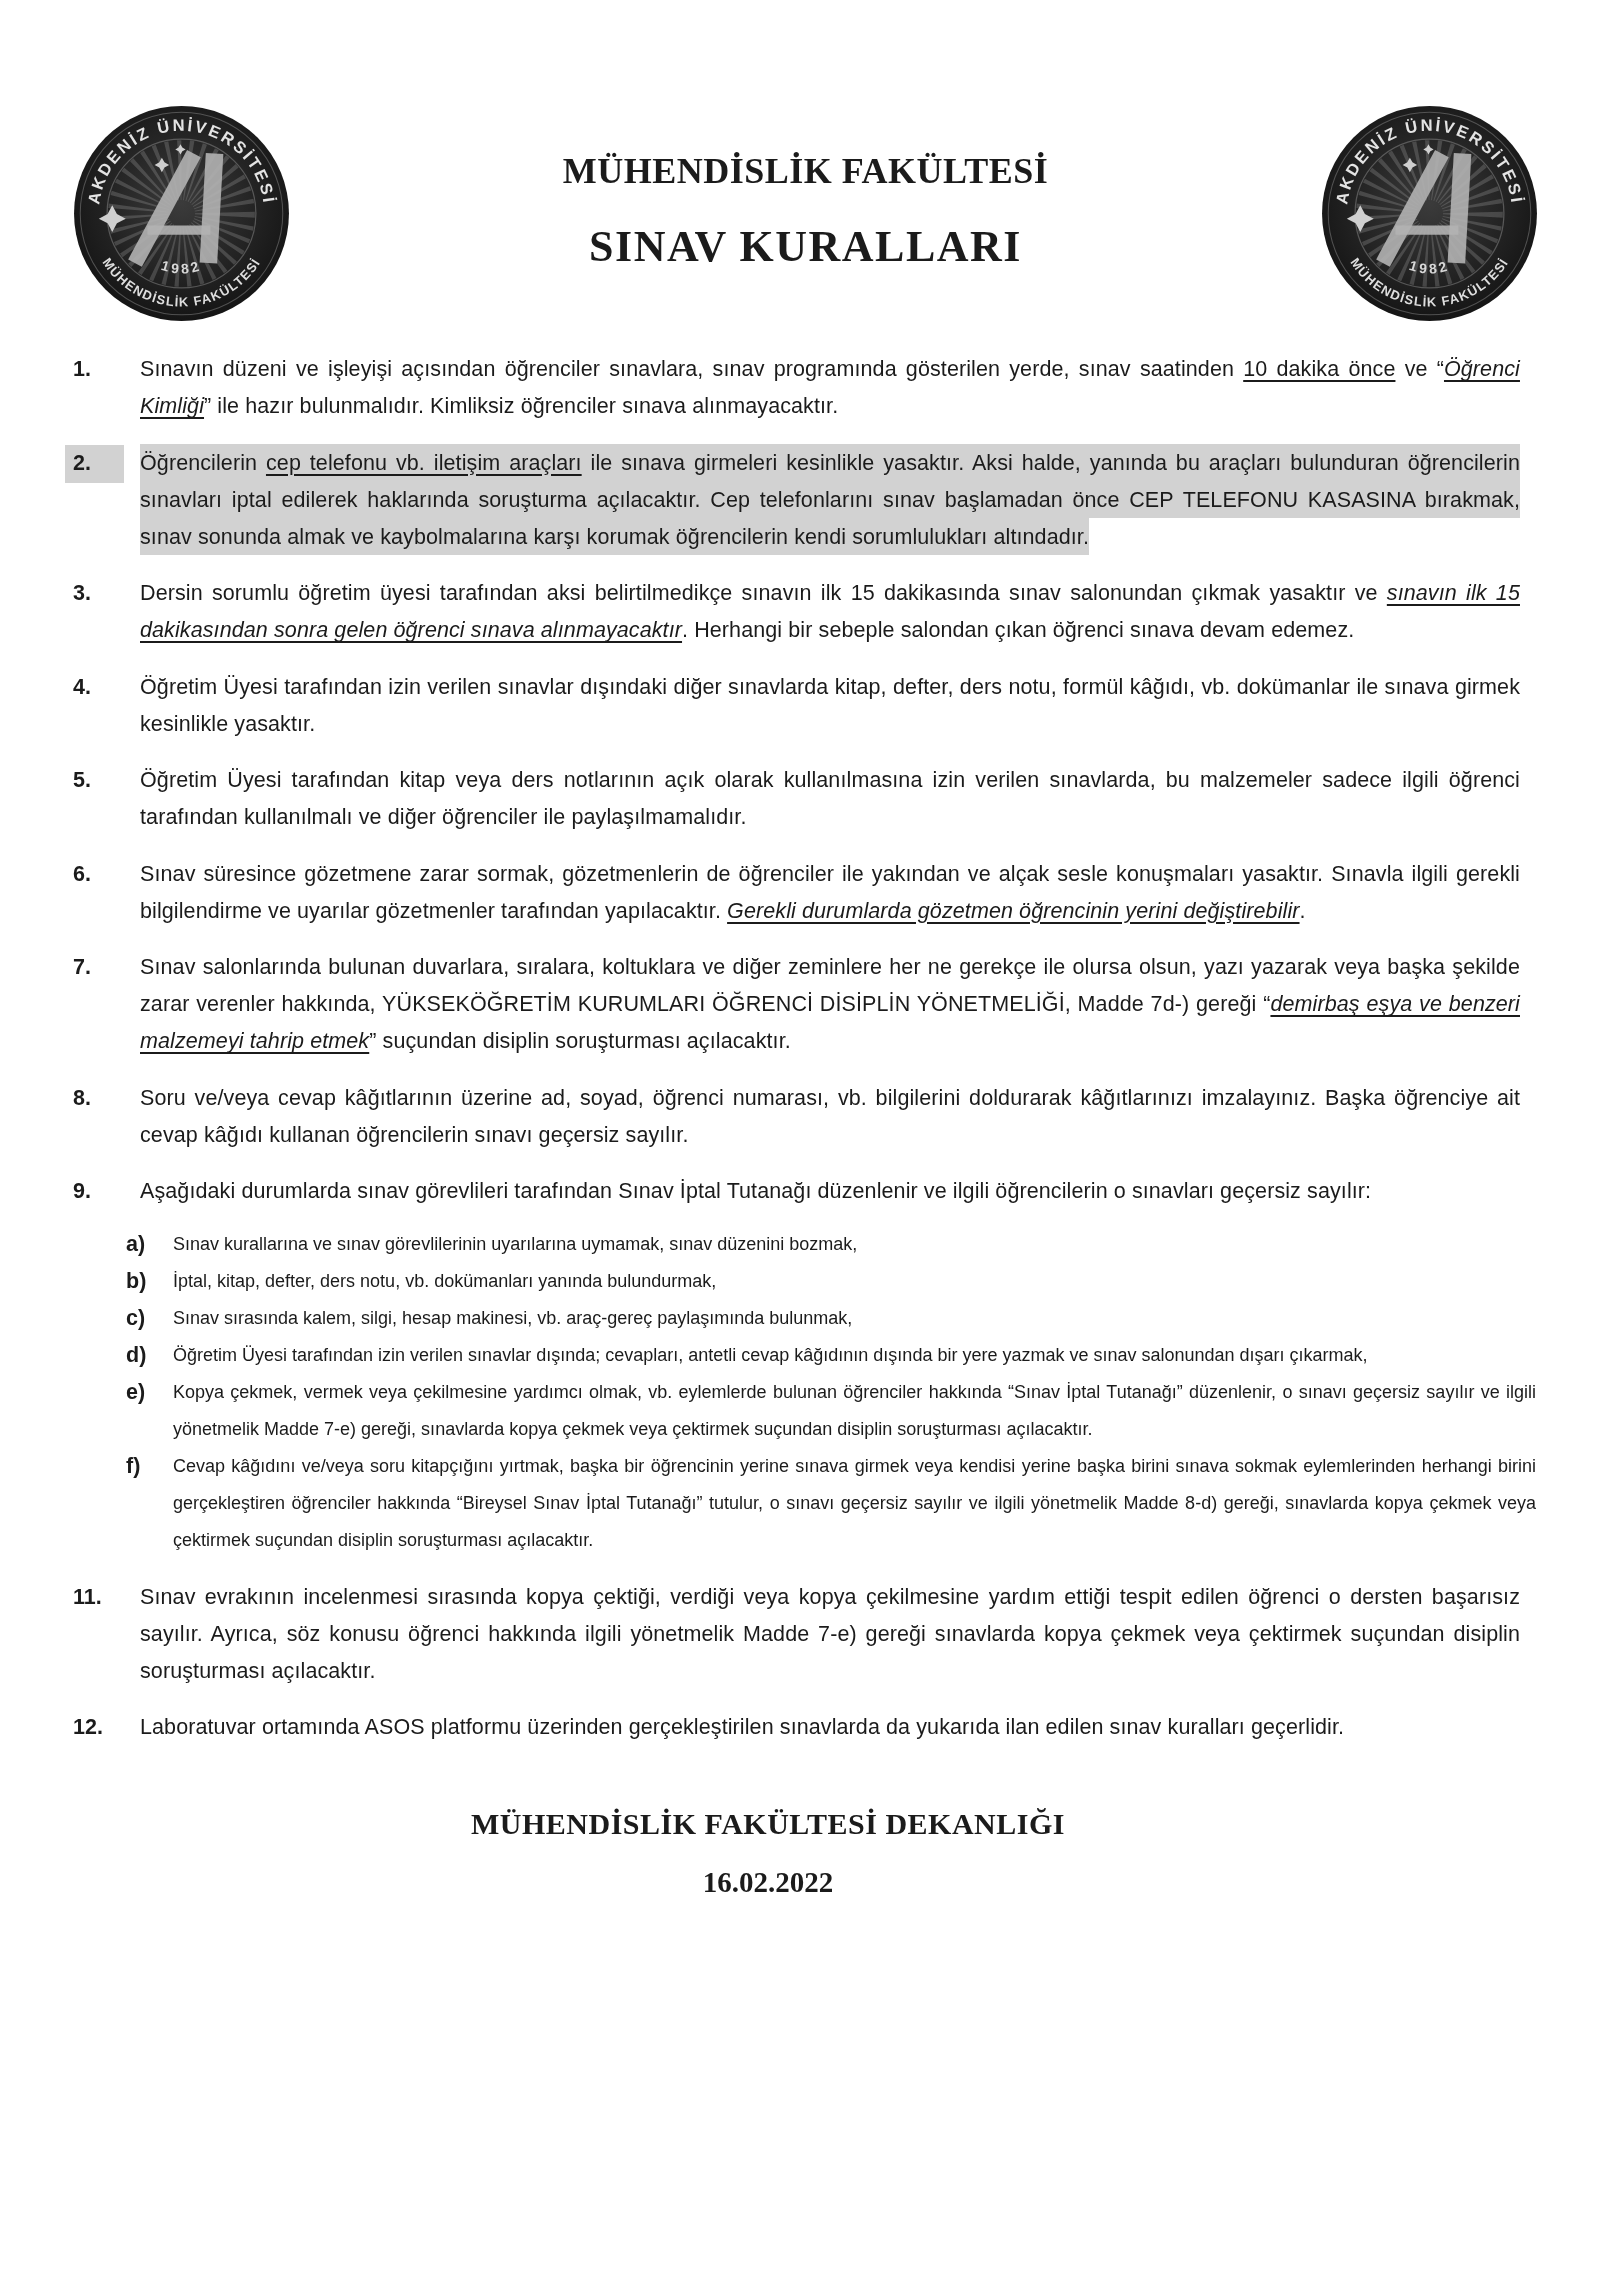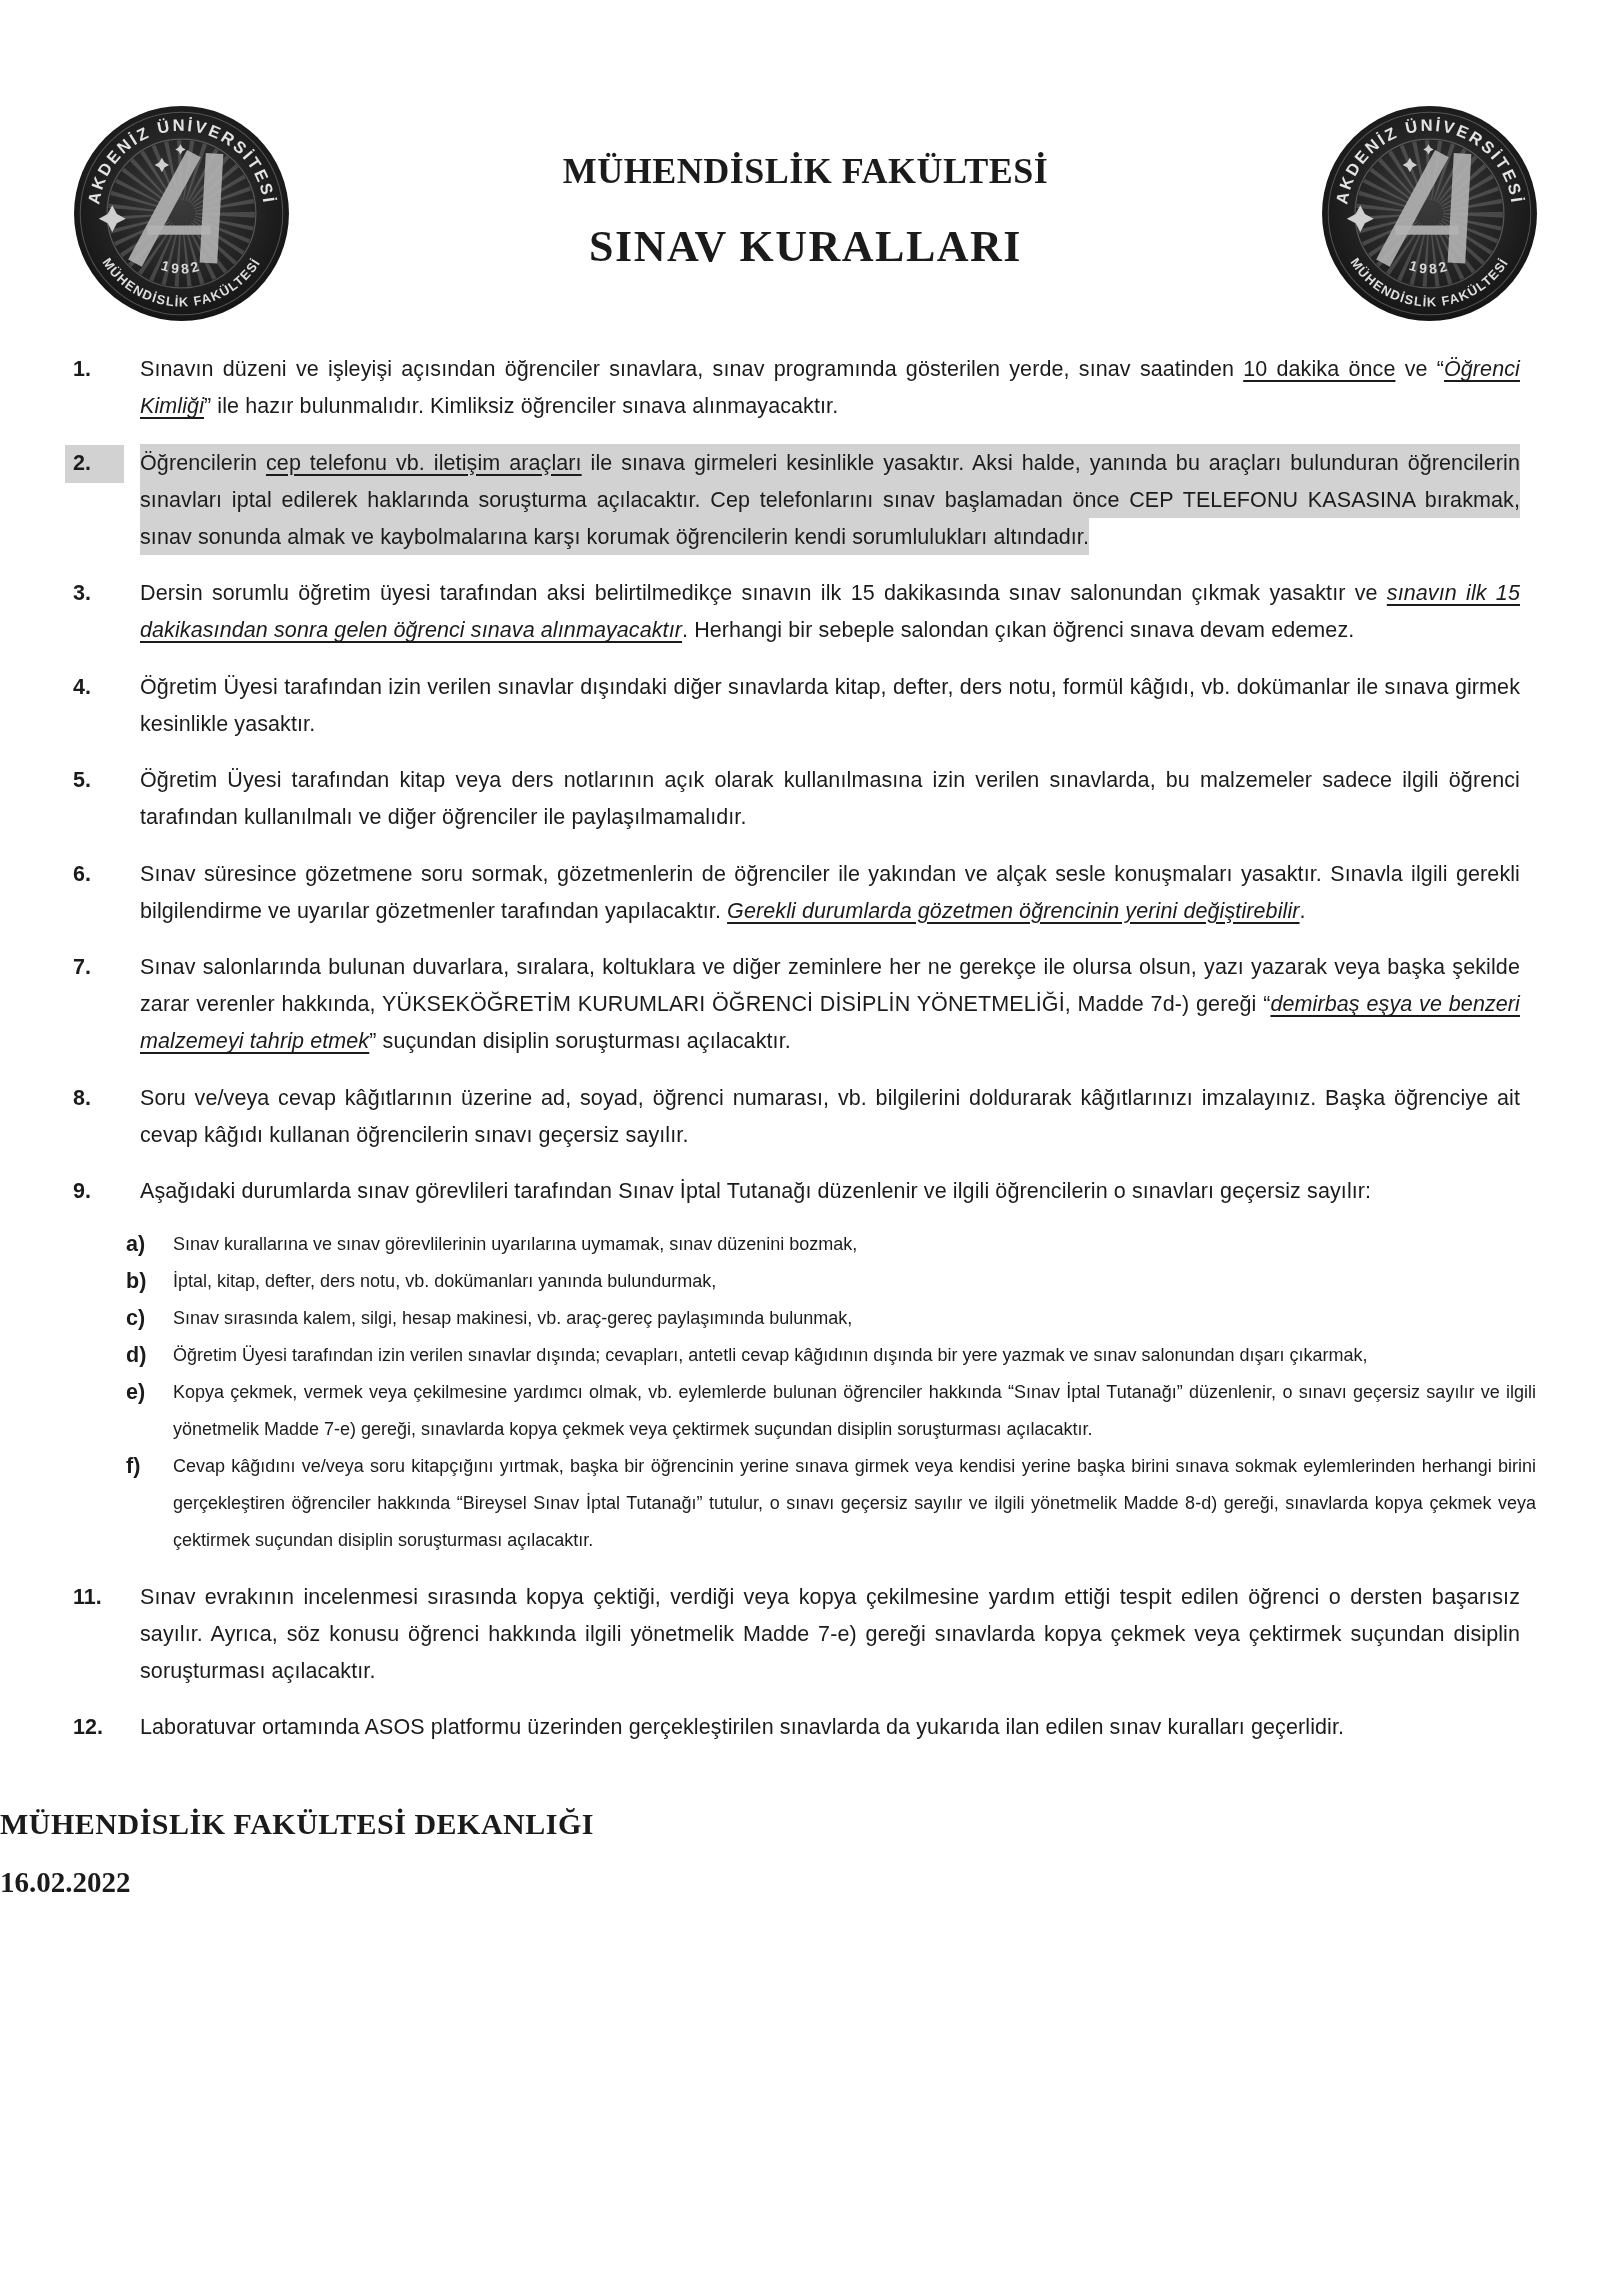--- a/index.html
+++ b/index.html
@@ -57,21 +57,21 @@
   
   .sub { list-style: none; margin: 0; padding: 0; }
   .sub-item { position: relative; padding-left: 49px; }
   .sub-letter {
     position: absolute; left: 2px; top: 0;
     font-weight: 700; font-size: 21.5px; line-height: 37px;
   }
   .sub-text { display: block; font-size: 18px; line-height: 37px; text-align: justify; }
 
   
-  .footer { padding: 41px 70px 0 0; text-align: left; }
+  .footer { padding: 41px 70px 0 0; text-align: center; }
   .sig {
     font-family: "Liberation Serif", serif; font-weight: 700;
     font-size: 30px; letter-spacing: 0.5px; margin-bottom: 15.6px;
   }
   .date {
     font-family: "Liberation Serif", serif; font-weight: 700;
     font-size: 29px;
     margin-top: 25px;
   }
 </style>
@@ -165,21 +165,21 @@
       <li class="rule">
         <span class="rule-number">4.</span>
         <p class="rule-text"><span>Öğretim Üyesi tarafından izin verilen sınavlar dışındaki diğer sınavlarda kitap, defter, ders notu, formül kâğıdı, vb. dokümanlar ile sınava girmek kesinlikle yasaktır.</span></p>
       </li>
       <li class="rule">
         <span class="rule-number">5.</span>
         <p class="rule-text"><span>Öğretim Üyesi tarafından kitap veya ders notlarının açık olarak kullanılmasına izin verilen sınavlarda, bu malzemeler sadece ilgili öğrenci tarafından kullanılmalı ve diğer öğrenciler ile paylaşılmamalıdır.</span></p>
       </li>
       <li class="rule">
         <span class="rule-number">6.</span>
-        <p class="rule-text"><span>Sınav süresince gözetmene soru sormak, gözetmenlerin de öğrenciler ile yakından ve alçak sesle konuşmaları yasaktır. Sınavla ilgili gerekli bilgilendirme ve uyarılar gözetmenler tarafından yapılacaktır. </span><span class="seg-iu">Gerekli durumlarda gözetmen öğrencinin yerini değiştirebilir</span><span>.</span></p>
+        <p class="rule-text"><span>Sınav süresince gözetmene zarar sormak, gözetmenlerin de öğrenciler ile yakından ve alçak sesle konuşmaları yasaktır. Sınavla ilgili gerekli bilgilendirme ve uyarılar gözetmenler tarafından yapılacaktır. </span><span class="seg-iu">Gerekli durumlarda gözetmen öğrencinin yerini değiştirebilir</span><span>.</span></p>
       </li>
       <li class="rule">
         <span class="rule-number">7.</span>
         <p class="rule-text"><span>Sınav salonlarında bulunan duvarlara, sıralara, koltuklara ve diğer zeminlere her ne gerekçe ile olursa olsun, yazı yazarak veya başka şekilde zarar verenler hakkında, YÜKSEKÖĞRETİM KURUMLARI ÖĞRENCİ DİSİPLİN YÖNETMELİĞİ, Madde 7d-) gereği “</span><span class="seg-iu">demirbaş eşya ve benzeri malzemeyi tahrip etmek</span><span>” suçundan disiplin soruşturması açılacaktır.</span></p>
       </li>
       <li class="rule">
         <span class="rule-number">8.</span>
         <p class="rule-text"><span>Soru ve/veya cevap kâğıtlarının üzerine ad, soyad, öğrenci numarası, vb. bilgilerini doldurarak kâğıtlarınızı imzalayınız. Başka öğrenciye ait cevap kâğıdı kullanan öğrencilerin sınavı geçersiz sayılır.</span></p>
       </li>
       <li class="rule">

